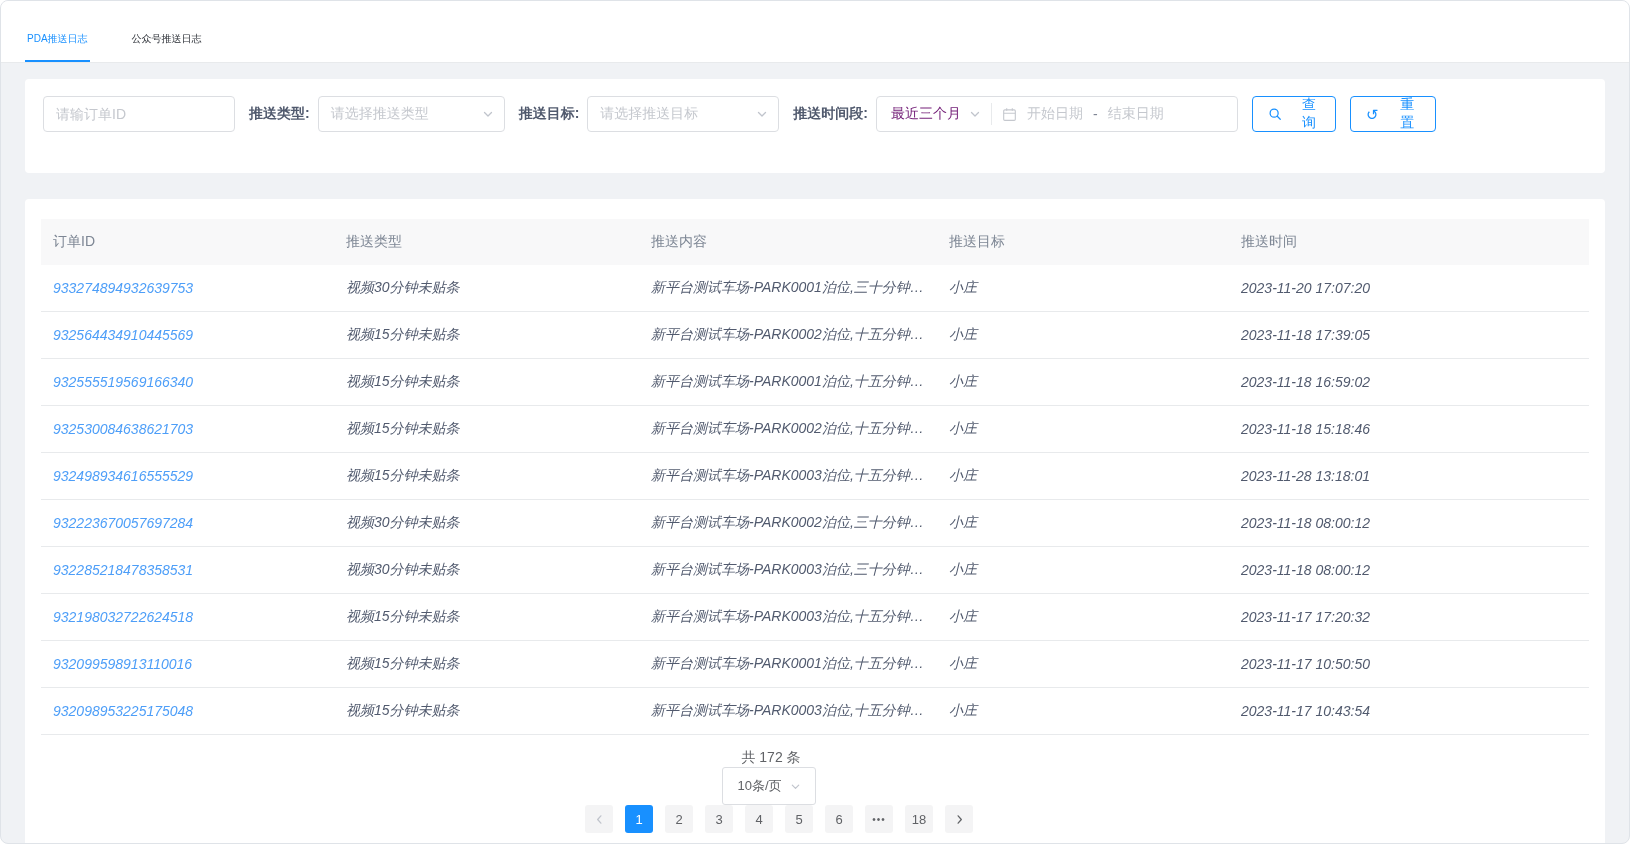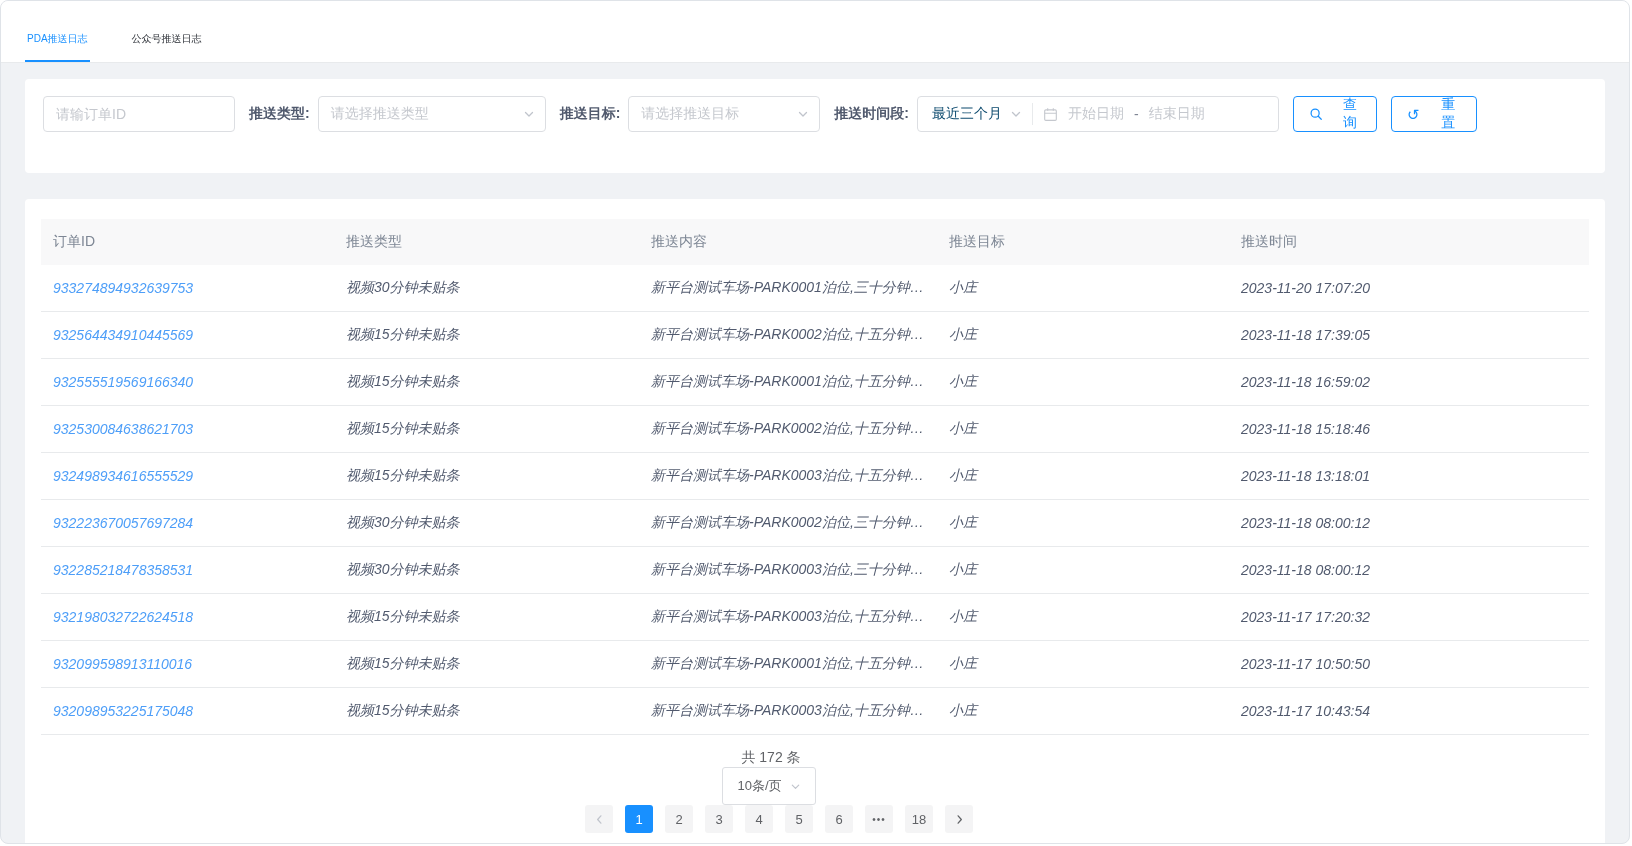--- a/index.html
+++ b/index.html
@@ -17,26 +17,26 @@
   
   .content { padding:16px 24px 0 24px; }
   .card { background:#fff; border-radius:4px; }
   .filter-card { height:94px; padding:17px 18px; display:flex; align-items:flex-start; margin-bottom:26px; }
   .frow { display:flex; align-items:center; width:100%; }
   .flabel { color:#515a6e; margin:0 8px 0 14px; white-space:nowrap;font-weight:bold; }
   .input, .select { height:36px; border:1px solid #dcdee2; border-radius:4px; background:#fff; }
   .input { width:192px; padding:17px 12px; font-size:14px; color:#515a6e; outline:none; font-family:inherit; }
   .input::placeholder { color:#c5c8ce; }
   .select { display:flex; align-items:center; justify-content:space-between; padding:0 10px 0 12px; cursor:pointer; }
-  .sel-type { width:228px; } .sel-target { width:192px; }
+  .sel-type { width:187px; } .sel-target { width:192px; }
   .ph { color:#c5c8ce; }
   .chev { flex:none; display:inline-flex; }
 
   .time-box { height:36px; width:362px; border:1px solid #dcdee2; border-radius:4px; background:#fff; display:flex; align-items:center; padding:0 10px 0 14px; }
-  .preset { display:flex; align-items:center; gap:8px; cursor:pointer; color:#0c4a6e; white-space:nowrap; }
+  .preset { display:flex; align-items:center; gap:8px; cursor:pointer; color:#701a75; white-space:nowrap; }
   .vdiv { width:1px; height:22px; background:#e8eaec; margin:0 10px; }
   .date-ph { color:#c5c8ce; white-space:nowrap; }
   .dash { color:#808695; margin:0 10px; }
 
   .btn { height:36px; border:1px solid var(--accent); color:var(--accent); background:#fff; border-radius:4px; display:inline-flex; align-items:center; justify-content:center; gap:16px; font-size:14px; padding:0 15px; cursor:pointer; font-family:inherit; }
   .btn-search { margin-left:14px; width:84px; }
   .btn-reset  { margin-left:14px; width:86px; }
   .uicon { font-size:15px; line-height:1; }
 
   
@@ -181,21 +181,21 @@
               <td>视频15分钟未贴条</td>
               <td>新平台测试车场-PARK0002泊位,十五分钟未...</td>
               <td>小庄</td>
               <td>2023-11-18 15:18:46</td>
             </tr>
             <tr>
               <td><a class="link">932498934616555529</a></td>
               <td>视频15分钟未贴条</td>
               <td>新平台测试车场-PARK0003泊位,十五分钟未...</td>
               <td>小庄</td>
-              <td>2023-11-18 13:18:01</td>
+              <td>2023-11-28 13:18:01</td>
             </tr>
             <tr>
               <td><a class="link">932223670057697284</a></td>
               <td>视频30分钟未贴条</td>
               <td>新平台测试车场-PARK0002泊位,三十分钟未...</td>
               <td>小庄</td>
               <td>2023-11-18 08:00:12</td>
             </tr>
             <tr>
               <td><a class="link">932285218478358531</a></td>

